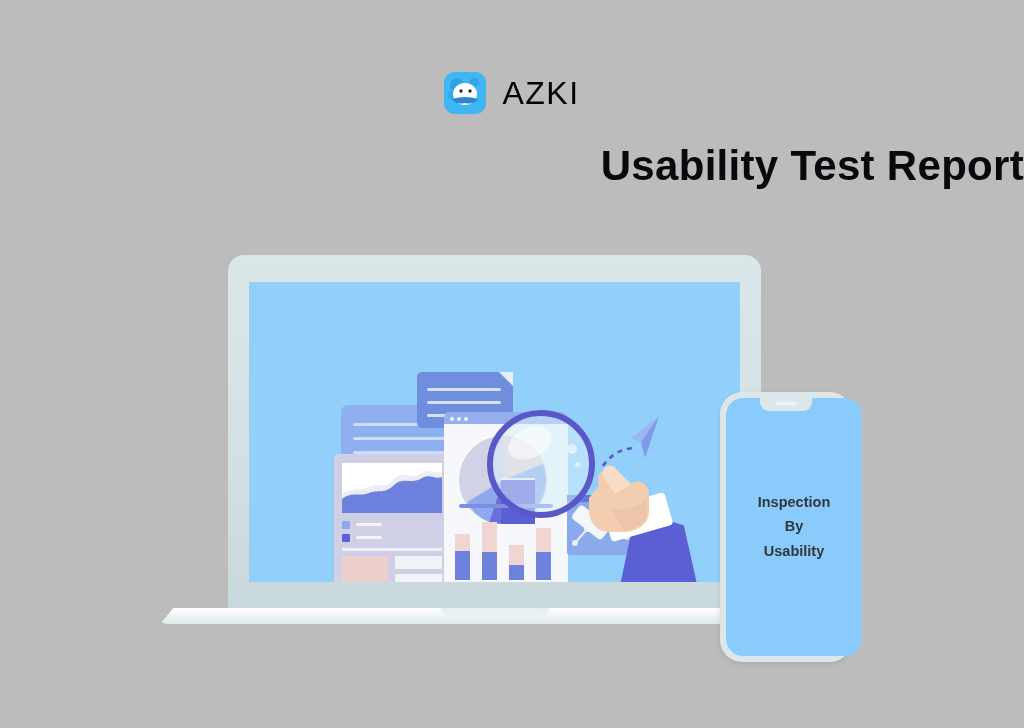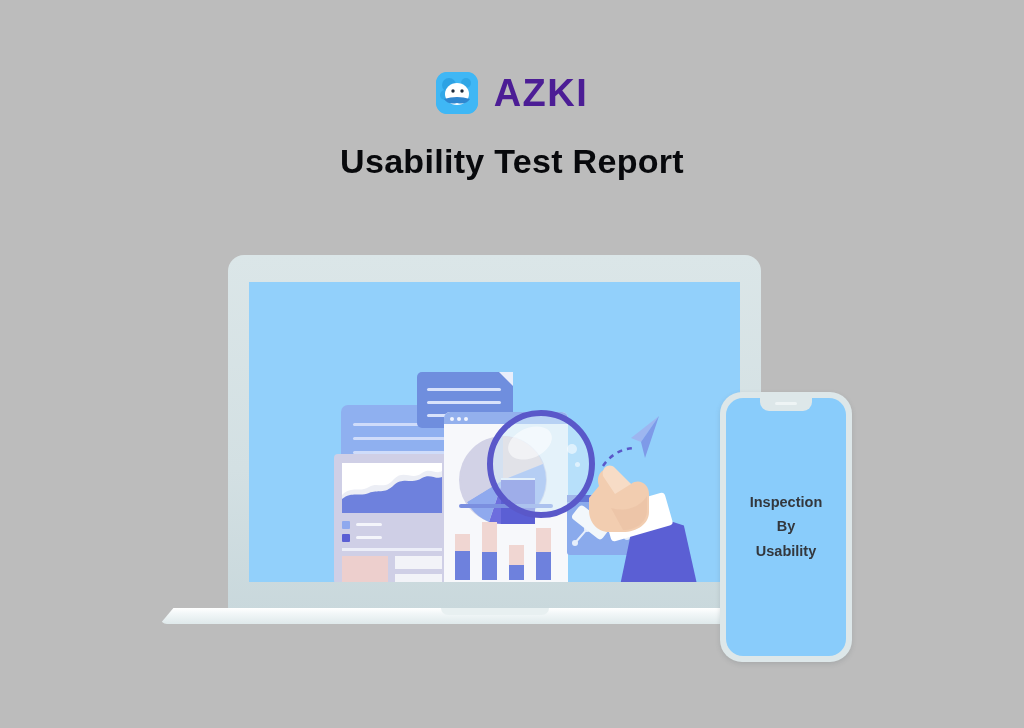--- a/index.html
+++ b/index.html
@@ -34,33 +34,33 @@
   .brand-logo {
     width: 42px;
     height: 42px;
     border-radius: 11px;
     background: #3fb7f5;
     position: relative;
     overflow: hidden;
     flex: 0 0 auto;
   }
   .brand-wordmark {
-    font-size: 38px;
+    font-size: 32px;
     letter-spacing: 1.5px;
-    color: #4c1d95;
-    font-weight: 700;
+    color: #000000;
+    font-weight: 400;
     line-height: 1;
   }
   .page-title {
     position: absolute;
     left: 0;
     top: 142px;
     width: 1024px;
-    text-align: center;
-    font-size: 34px;
+    text-align: right;
+    font-size: 42px;
     font-weight: bold;
     color: #08090c;
     letter-spacing: 0.3px;
   }
 
   
   .laptop {
     position: absolute;
     left: 228px;
     top: 255px;
@@ -358,21 +358,21 @@
     position: absolute;
     inset: 0;
     background: #dde7e9;
     border-radius: 22px;
     box-shadow: 0 2px 5px rgba(80,90,95,0.18);
   }
   .phone-screen {
     position: absolute;
     left: 6px;
     top: 6px;
-    width: 120px;
+    width: 136px;
     height: 258px;
     background: #89ccfb;
     border-radius: 17px;
     display: flex;
     flex-direction: column;
     align-items: center;
     justify-content: center;
     gap: 7px;
   }
   .phone-notch {

